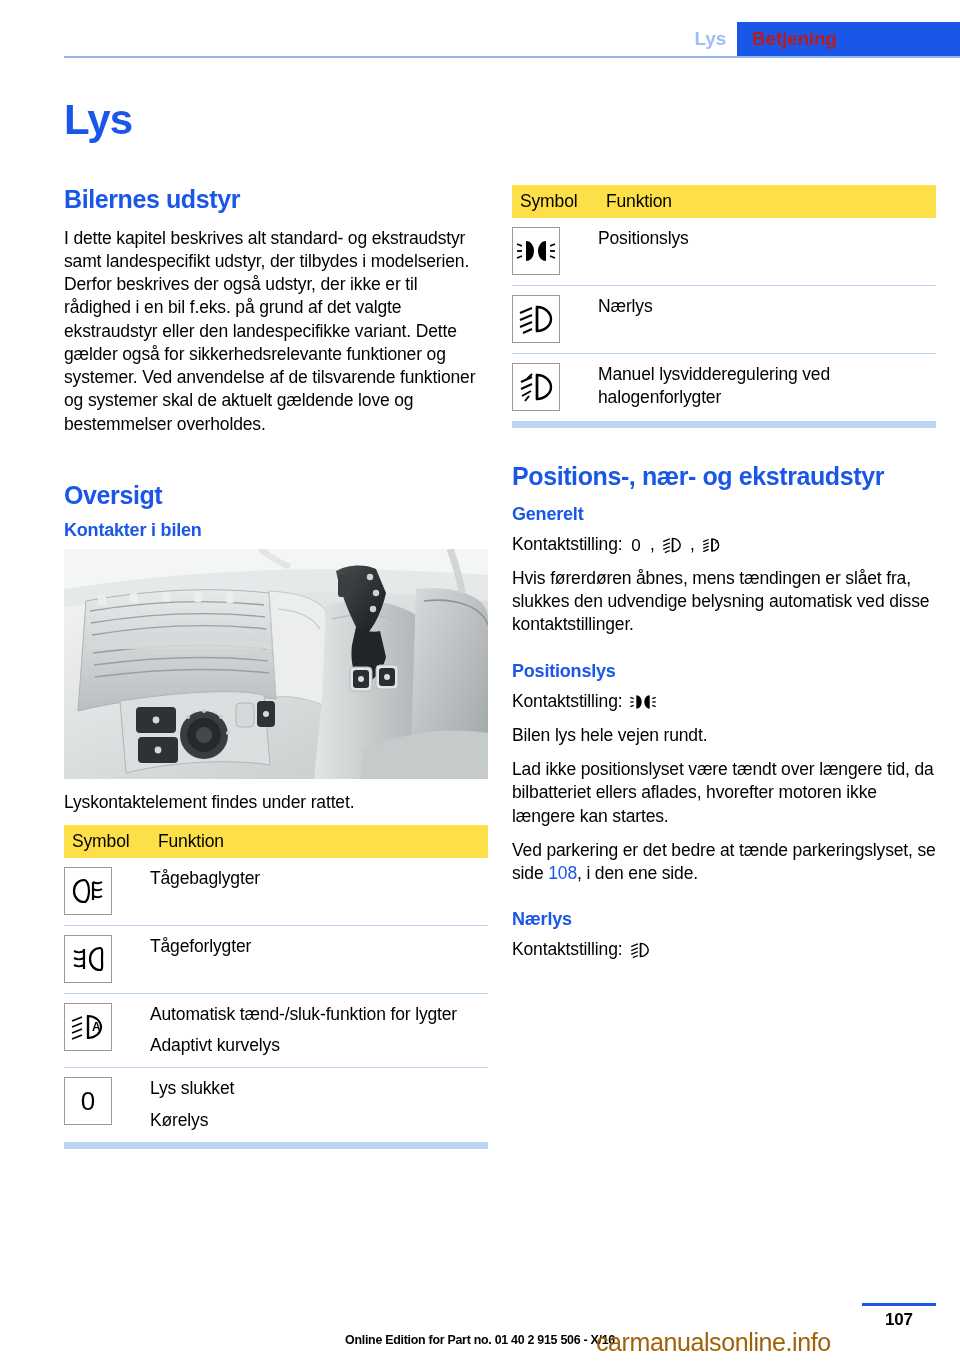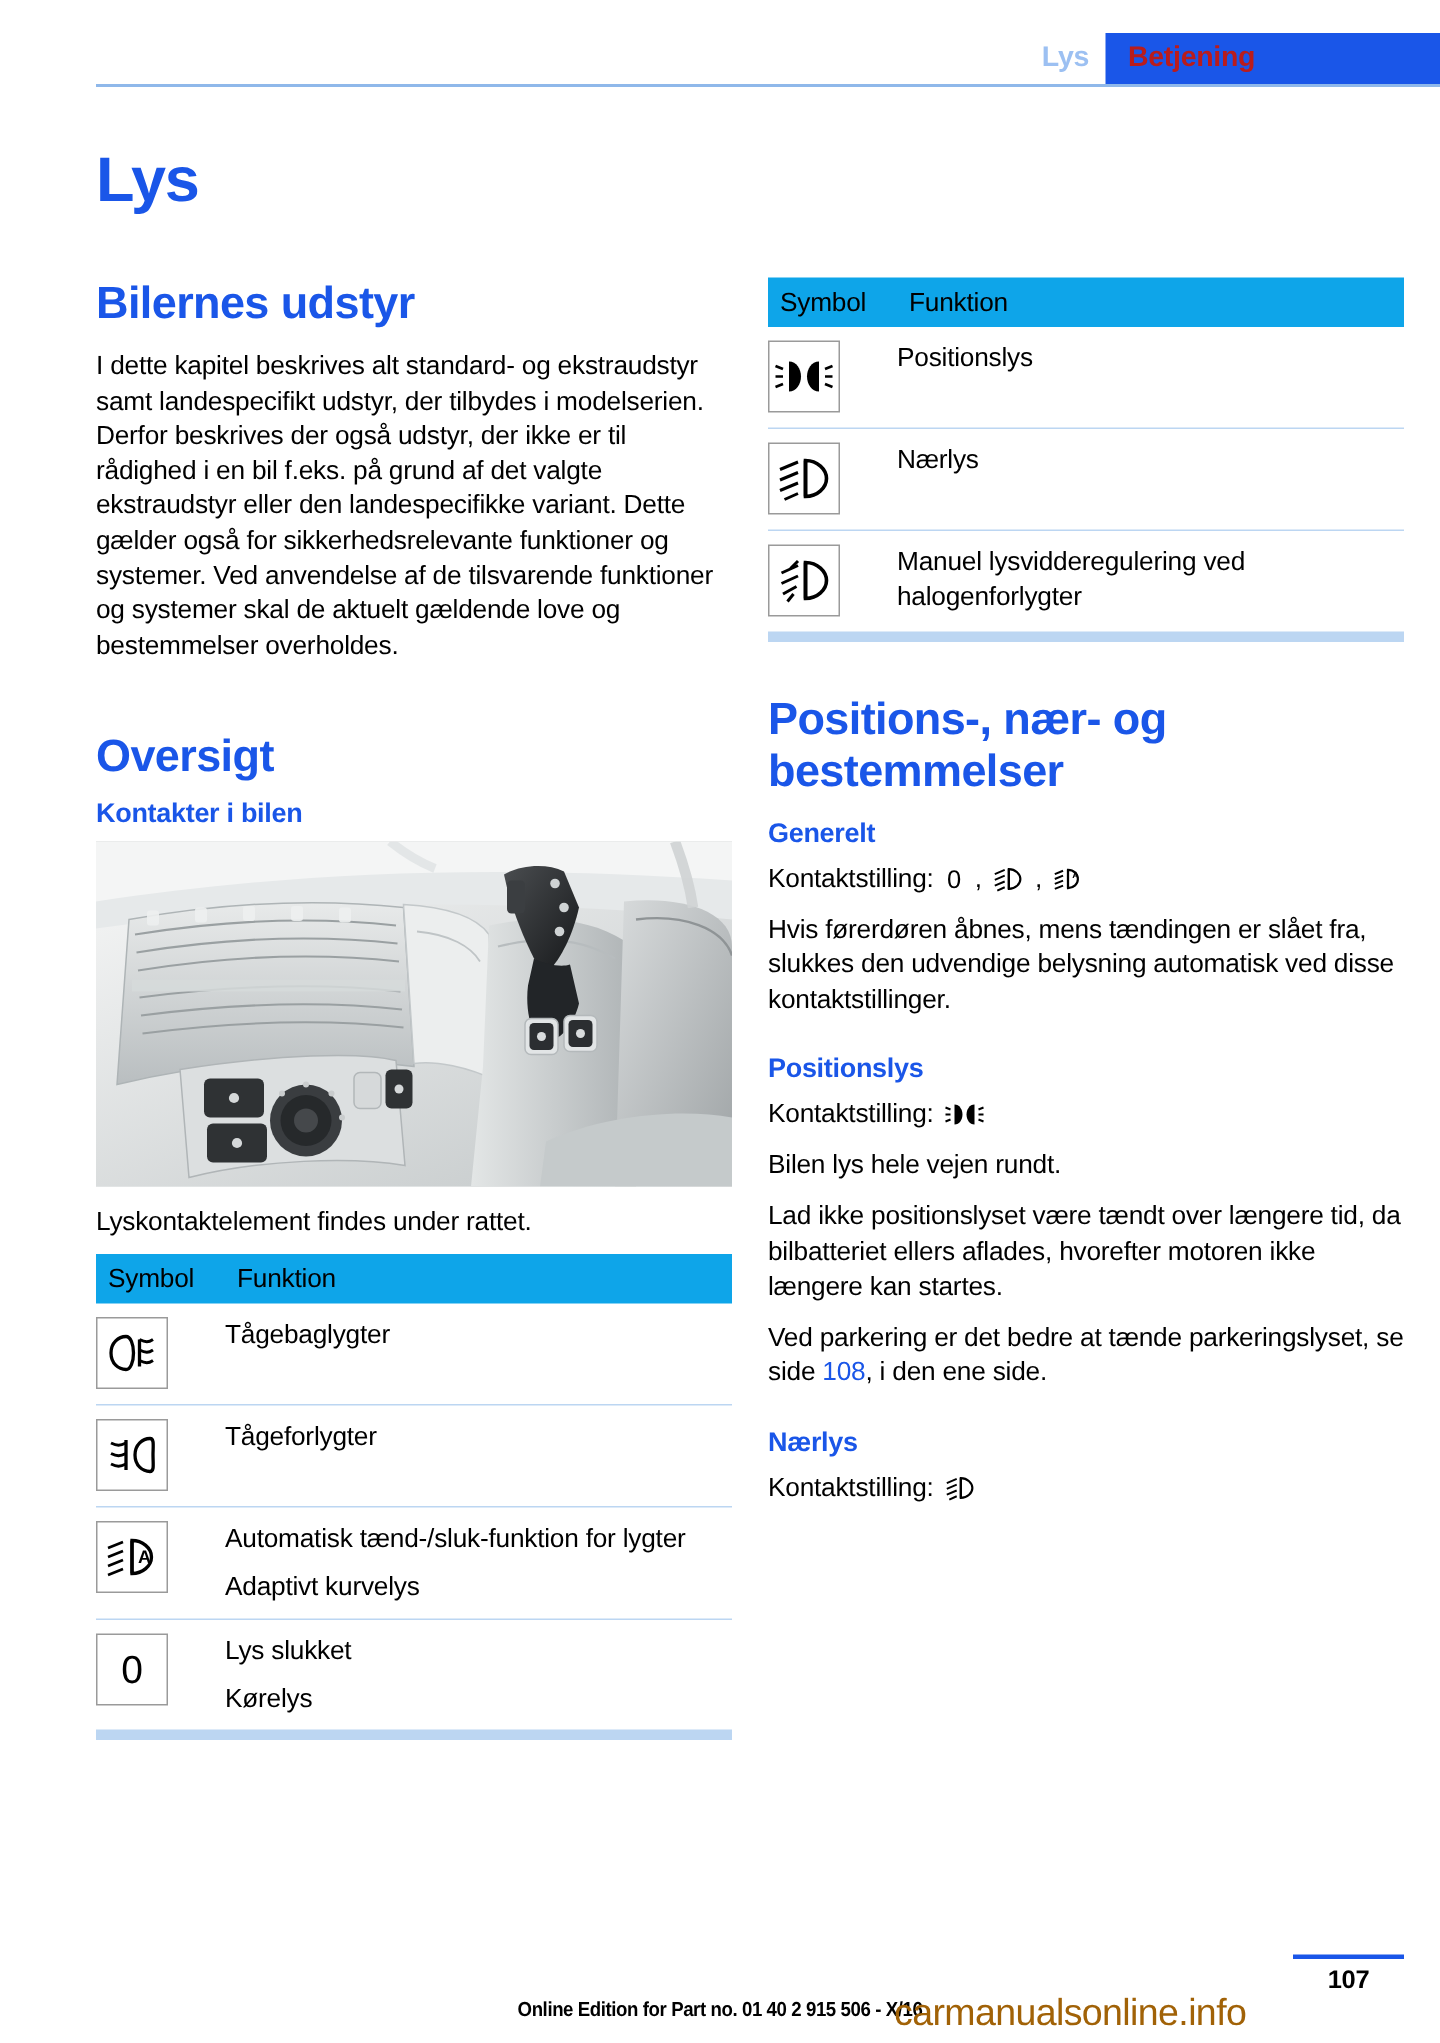--- a/index.html
+++ b/index.html
@@ -71,21 +71,21 @@
   
   .col {
     position: absolute;
     top: 185px;
     width: 424px;
   }
   .col-left  { left: 64px; }
   .col-right { left: 512px; }
 
   h2.sec {
-    font-size: 30px;
+    font-size: 25px;
     font-weight: bold;
     color: #1a56e8;
     letter-spacing: -0.4px;
     line-height: 1.18;
     margin-bottom: 12px;
   }
   h2.sec.tight { margin-bottom: 10px; }
 
   h3.sub {
     font-size: 18px;
@@ -126,21 +126,21 @@
     margin-bottom: 10px;
   }
 
   
   table.symtab {
     width: 424px;
     border-collapse: collapse;
     table-layout: fixed;
   }
   table.symtab thead th {
-    background: #0ea5e9;
+    background: #fde047;
     font-size: 17.5px;
     font-weight: normal;
     text-align: left;
     padding: 6px 0 6px 8px;
     letter-spacing: -0.15px;
   }
   table.symtab thead th.c1 { width: 86px; }
   table.symtab tbody td {
     border-top: 1px solid #bcd6f2;
     padding: 9px 0 10px 0;
@@ -519,21 +519,21 @@
           <div class="fn-line">Manuel lysvidderegulering ved halogenforlygter</div>
         </td>
       </tr>
 
     </tbody>
   </table>
   <div class="tab-end"></div>
 
   <div class="spacer-lg"></div>
 
-  <h2 class="sec">Positions-, nær- og bestemmelser</h2>
+  <h2 class="sec">Positions-, nær- og ekstraudstyr</h2>
 
   <h3 class="sub">Generelt</h3>
   <p class="body">
     <span>Kontaktstilling:</span>
     <span class="insym">
       <svg width="14" height="18" viewBox="0 0 14 18">
           <text x="7" y="15" text-anchor="middle" font-family="Liberation Sans, sans-serif" font-size="17" fill="#000">0</text>
         </svg>
     </span>
     <span>,</span>

